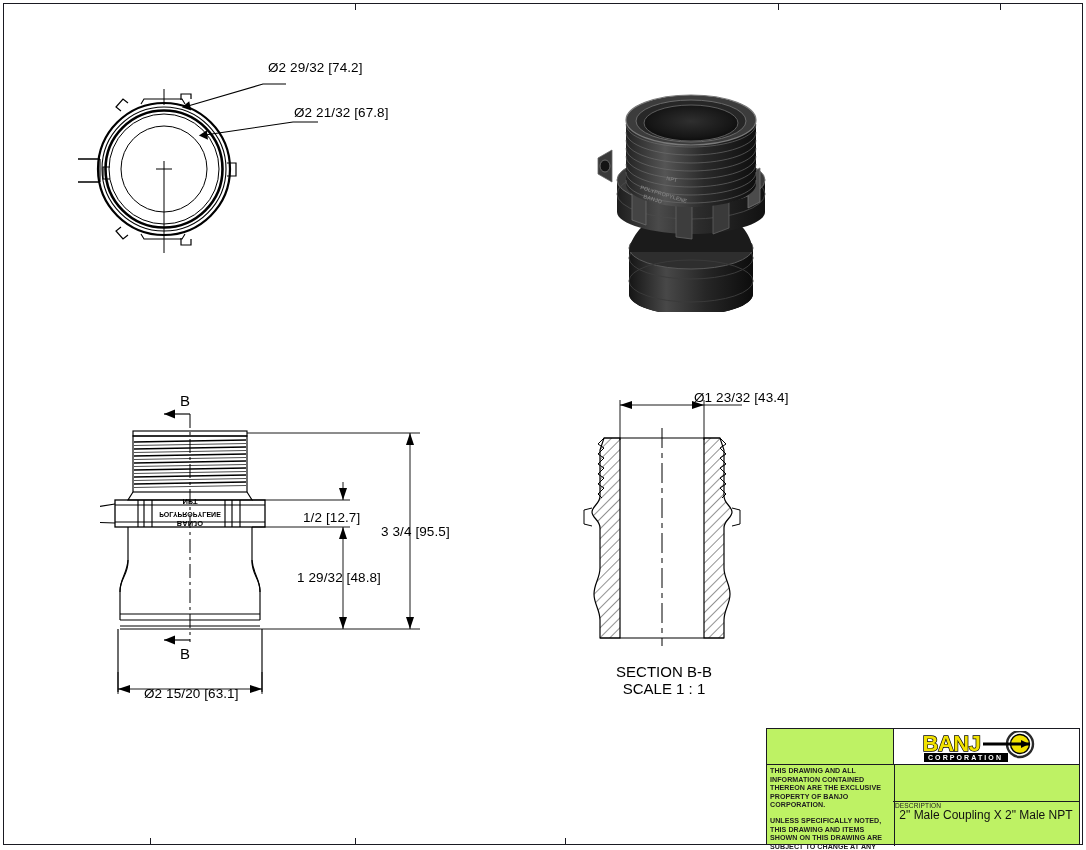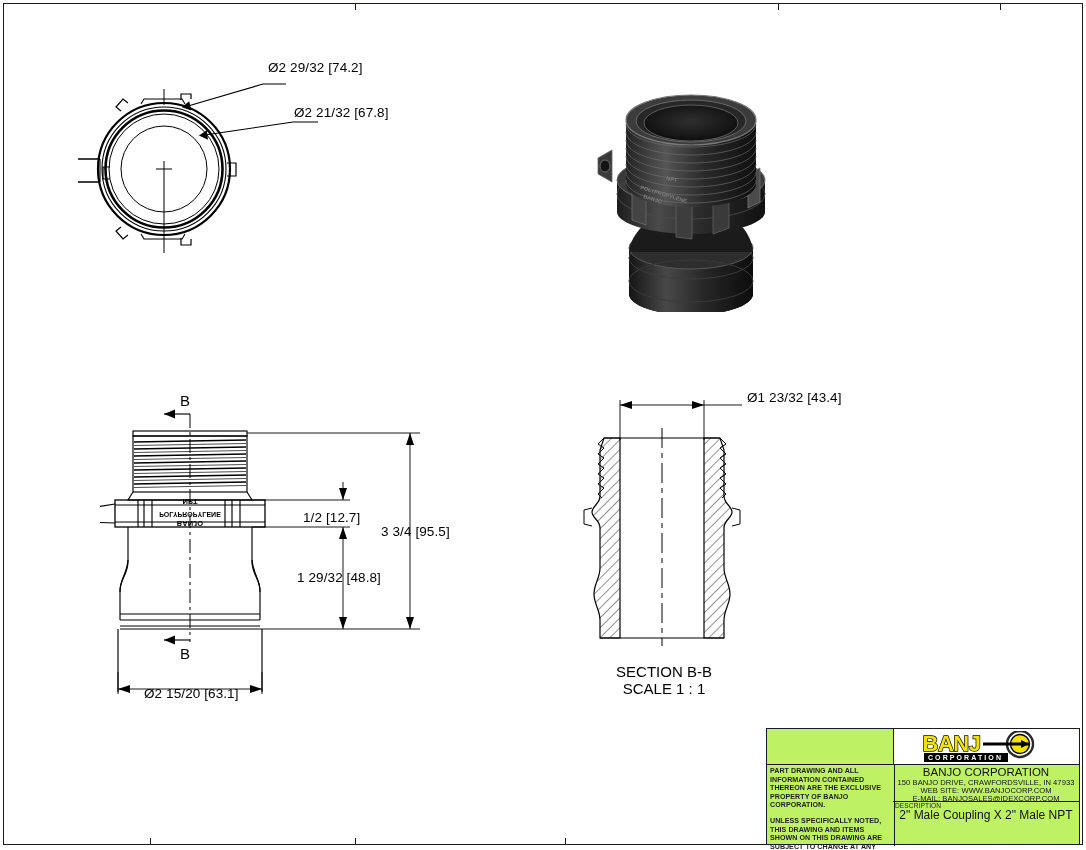--- a/index.html
+++ b/index.html
@@ -406,51 +406,45 @@
       <g stroke="#000" stroke-width=".9" fill="none">
         <line x1="58" y1="12" x2="58" y2="52"></line>
         <line x1="142" y1="12" x2="142" y2="52"></line>
         <line x1="58" y1="17" x2="142" y2="17"></line>
         <line x1="142" y1="17" x2="180" y2="17"></line>
       </g>
       <polygon points="58,17 70,13 70,21" fill="#000"></polygon>
       <polygon points="142,17 130,13 130,21" fill="#000"></polygon>
     </svg>
   </div>
-  <div class="dimtext" style="left:747px;top:390px;">Ø1 23/32 [43.4]</div>
+  <div class="dimtext" style="left:694px;top:390px;">Ø1 23/32 [43.4]</div>
   <div class="viewlabel" style="left:564px;top:663px;width:200px;">SECTION B-B</div>
   <div class="viewlabel" style="left:564px;top:680px;width:200px;">SCALE 1 : 1</div>
 
   <div id="titleblock">
 
     <div id="tb-logo-cell">
       <div id="banjologo">
         <span class="logo-word">BANJ</span>
         <svg width="128" height="31" style="position:absolute;left:0;top:0;">
 
           <circle cx="97" cy="13" r="13" fill="none" stroke="#2a2a2a" stroke-width="2.4"></circle>
           <circle cx="97" cy="13" r="9.5" fill="#F2E200" stroke="#000" stroke-width="1.4"></circle>
           <line x1="60" y1="13" x2="106" y2="13" stroke="#000" stroke-width="3"></line>
           <polygon points="106,13 98,9 98,17" fill="#000"></polygon>
         </svg>
         <div class="logo-corp">CORPORATION</div>
       </div>
     </div>
 
     <div id="tb-legal">
-      <p>PART DRAWING AND ALL INFORMATION CONTAINED THEREON ARE THE EXCLUSIVE PROPERTY OF BANJO CORPORATION.</p>
+      <p>THIS DRAWING AND ALL INFORMATION CONTAINED THEREON ARE THE EXCLUSIVE PROPERTY OF BANJO CORPORATION.</p>
       <p>UNLESS SPECIFICALLY NOTED, THIS DRAWING AND ITEMS SHOWN ON THIS DRAWING ARE SUBJECT TO CHANGE AT ANY TIME.</p>
     </div>
 
-    <div id="tb-address">
-      <div class="company">BANJO CORPORATION</div>
-      <div class="addr">150 BANJO DRIVE, CRAWFORDSVILLE, IN 47933</div>
-      <div class="addr">WEB SITE: WWW.BANJOCORP.COM</div>
-      <div class="addr">E-MAIL: BANJOSALES@IDEXCORP.COM</div>
-    </div>
 
     <div id="tb-desc">
       <span class="fieldlabel">DESCRIPTION</span>
       <span class="fieldvalue">2" Male Coupling X 2" Male NPT</span>
     </div>
 
   </div>
 
 </div>
 

